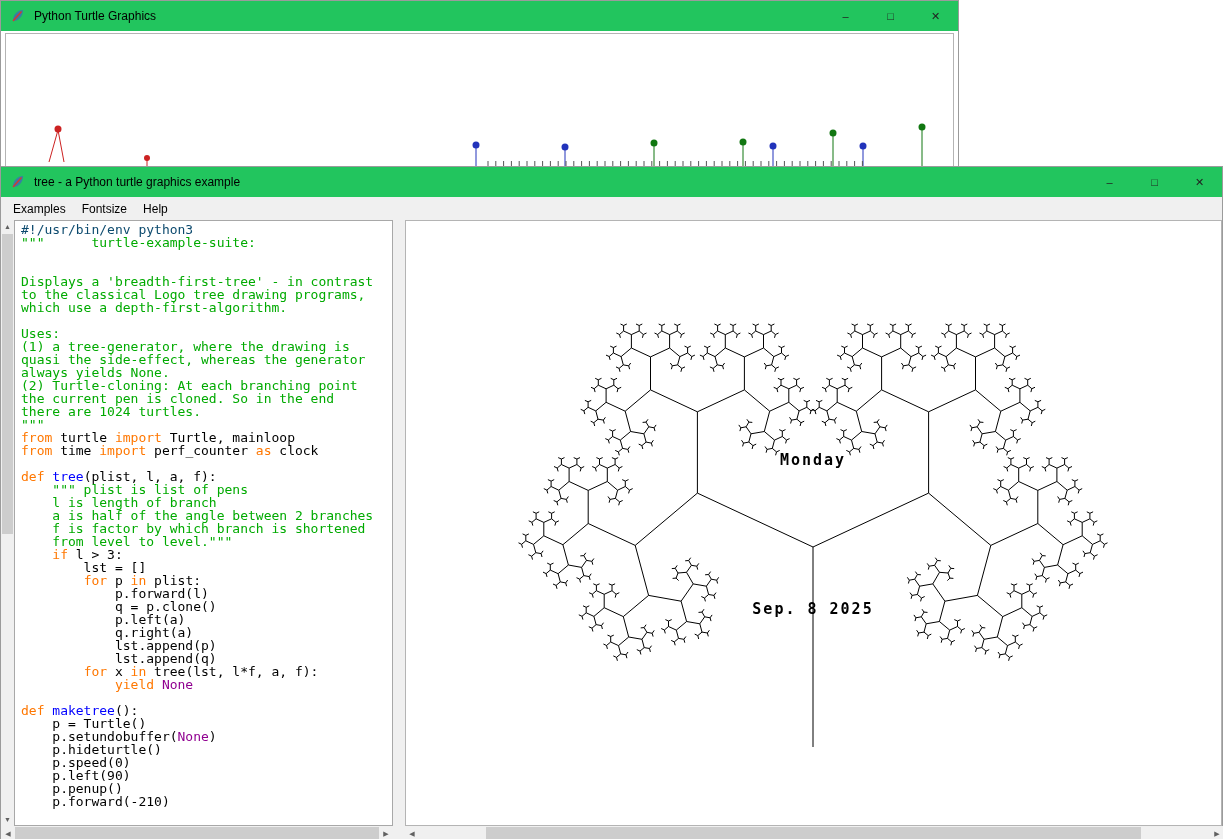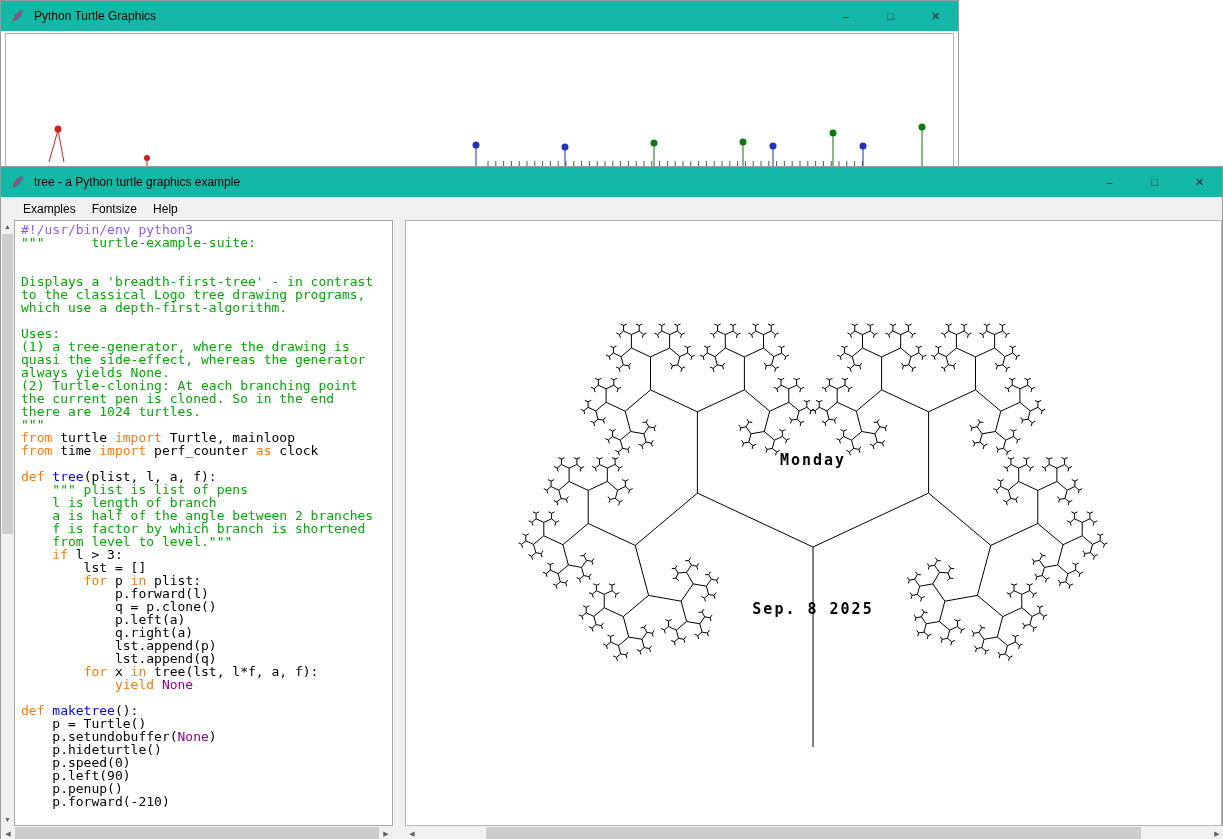--- a/index.html
+++ b/index.html
@@ -1,55 +1,55 @@
 <!DOCTYPE html>
 <html><head>
 <meta charset="utf-8">
 <style>
   * { margin:0; padding:0; box-sizing:border-box; }
   body { font-family:"Liberation Sans", sans-serif; background:#ffffff; }
   #desktop { position:relative; width:1223px; height:839px; background:#ffffff; overflow:hidden; }
 
   
   .window { position:absolute; background:#ffffff; border:1px solid #9b9b9b; }
-  .titlebar { position:absolute; left:0; top:0; right:0; height:30px; background:#14b8a6;
+  .titlebar { position:absolute; left:0; top:0; right:0; height:30px; background:#22c55e;
               display:flex; align-items:center; }
   .titlebar .app-icon { margin-left:9px; width:16px; height:16px; flex:0 0 auto; }
   .titlebar .title-text { margin-left:8px; font-size:12px; color:#000; white-space:nowrap; }
   .win-controls { position:absolute; right:0; top:0; height:30px; display:flex; }
   .win-btn { width:45px; height:30px; display:flex; align-items:center; justify-content:center;
              font-size:12px; color:#222; cursor:default; }
   .win-btn .glyph { font-size:11px; line-height:11px; }
 
   
   #back-window { left:0; top:0; width:959px; height:520px; }
   #back-canvas { position:absolute; left:4px; top:32px; width:949px; height:480px;
                  background:#fff; border:1px solid #b4b4b4; overflow:hidden; }
 
   
   #front-window { left:0; top:166px; width:1223px; height:679px; background:#f0f0f0; z-index:5; }
   #menubar { position:absolute; left:0; top:30px; right:0; height:23px; background:#f0f0f0;
-             display:flex; align-items:center; padding-left:14px; }
+             display:flex; align-items:center; padding-left:4px; }
   .menu-item { padding:3px 8px; font-size:12px; color:#000; white-space:nowrap; }
 
   
   .scrollbar { background:#f0f0f0; position:absolute; }
   #left-vscroll { left:0; top:53px; width:13px; height:606px; }
   #left-vscroll .sb-thumb { position:absolute; left:1px; width:11px; top:14px; height:300px; background:#cdcdcd; }
   .sb-btn { position:absolute; width:13px; height:13px; display:flex; align-items:center; justify-content:center;
             color:#606060; font-size:7px; line-height:7px; }
   .sb-btn.h { width:14px; height:14px; }
 
   
   #code-pane { position:absolute; left:13px; top:53px; width:379px; height:606px;
                background:#ffffff; border:1px solid #a8a8a8; overflow:hidden; }
   #code-area { padding:2px 0 0 6px; }
   .code-line { height:13px; white-space:pre; font-family:"DejaVu Sans Mono", monospace;
                font-size:13px; line-height:13px; }
-  .tok-c { color:#8b5cf6; }
+  .tok-c { color:#0c4a6e; }
   .tok-s { color:#00aa00; }
   .tok-k { color:#ff7700; }
   .tok-d { color:#0000ff; }
   .tok-b { color:#900090; }
   .tok-p { color:#000000; }
 
   
   #sash { position:absolute; left:392px; top:53px; width:12px; height:620px; background:#f0f0f0; }
 
   

